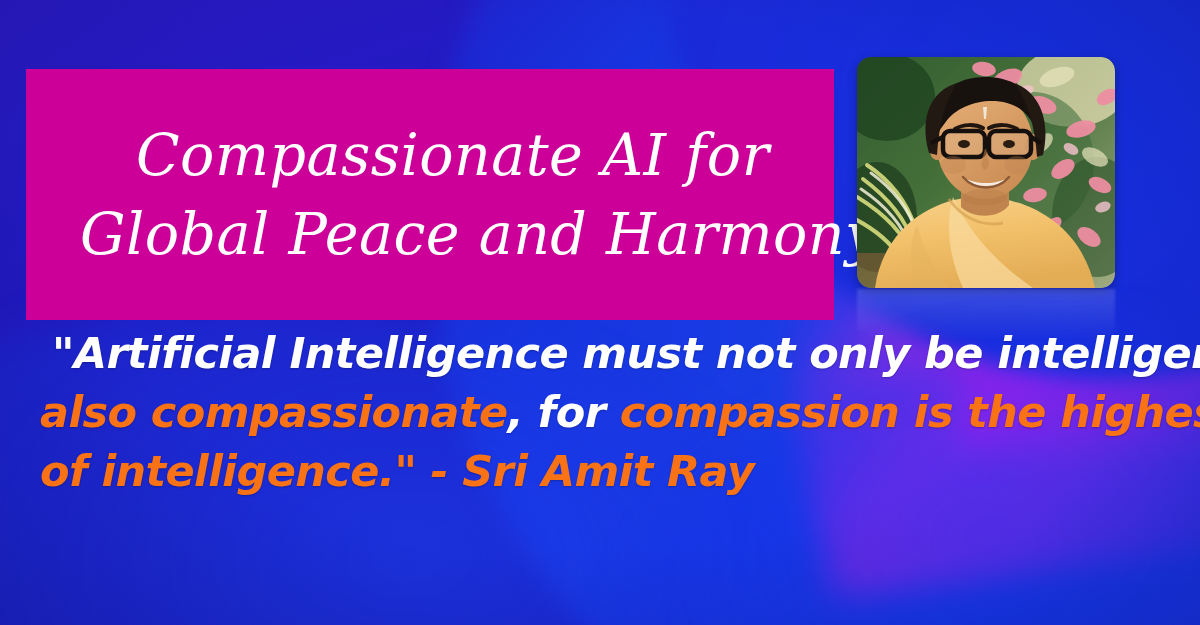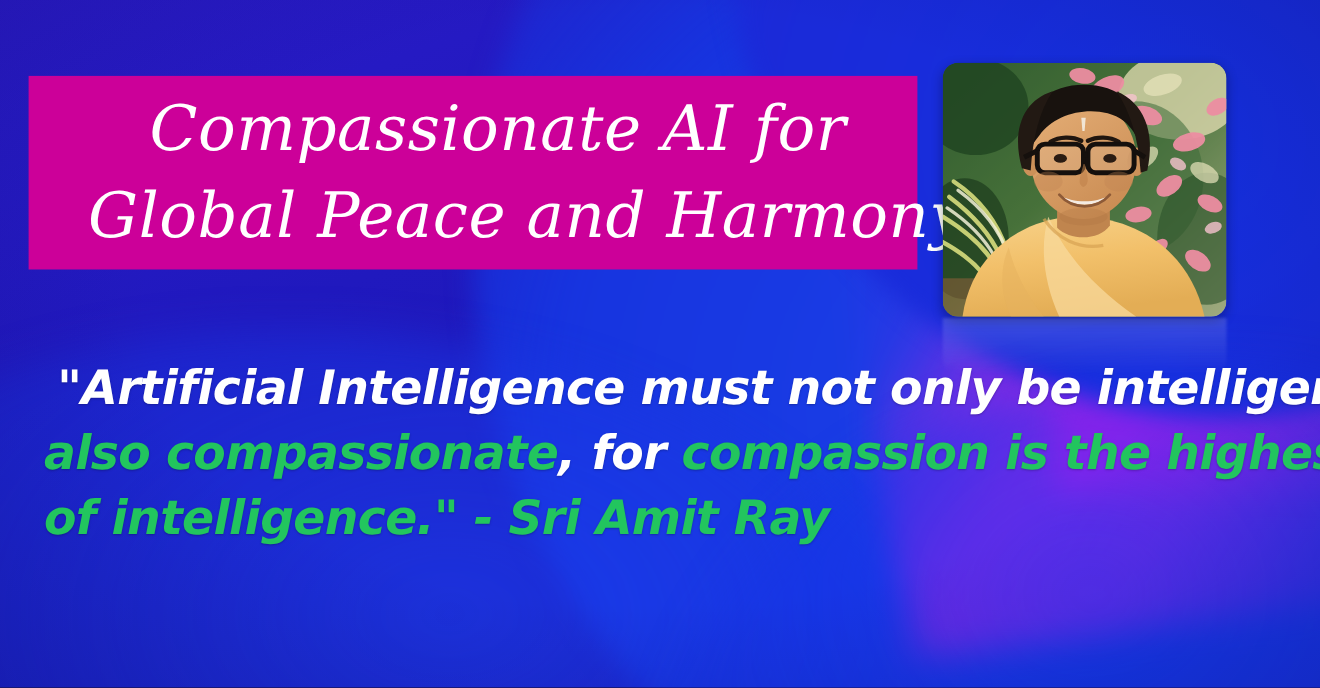--- a/index.html
+++ b/index.html
@@ -100,21 +100,21 @@
     inset: 0;
     background: radial-gradient(ellipse at 50% 45%, rgba(0,0,0,0) 55%, rgba(10,6,90,0.22) 100%);
   }
 
   
   .title-plate {
     position: absolute;
     left: 26px;
     top: 69px;
     width: 808px;
-    height: 176px;
+    height: 251px;
     background: #cc0099;
     display: flex;
     flex-direction: column;
     justify-content: center;
     padding: 0 0 0 0;
     box-sizing: border-box;
   }
   .title-line {
     color: #ffffff;
     font-family: "DejaVu Serif", "Liberation Serif", serif;
@@ -166,21 +166,21 @@
     font-family: "DejaVu Sans", "Liberation Sans", sans-serif;
     font-style: italic;
     font-weight: bold;
     font-size: 43px;
     line-height: 59px;
     letter-spacing: -0.6px;
     white-space: nowrap;
     text-shadow: 0 1px 2px rgba(0,0,0,0.25);
   }
   .seg-white  { color: #ffffff; }
-  .seg-yellow { color: #22c55e; font-style: italic; }
+  .seg-yellow { color: #f97316; font-style: italic; }
   .ql1 { padding-left: 14px; }
   .ql2 { padding-left: 2px; }
   .ql3 { padding-left: 2px; }
 </style>
 </head>
 <body>
 
 <div id="poster">
 
   <div class="bg-base"></div>

